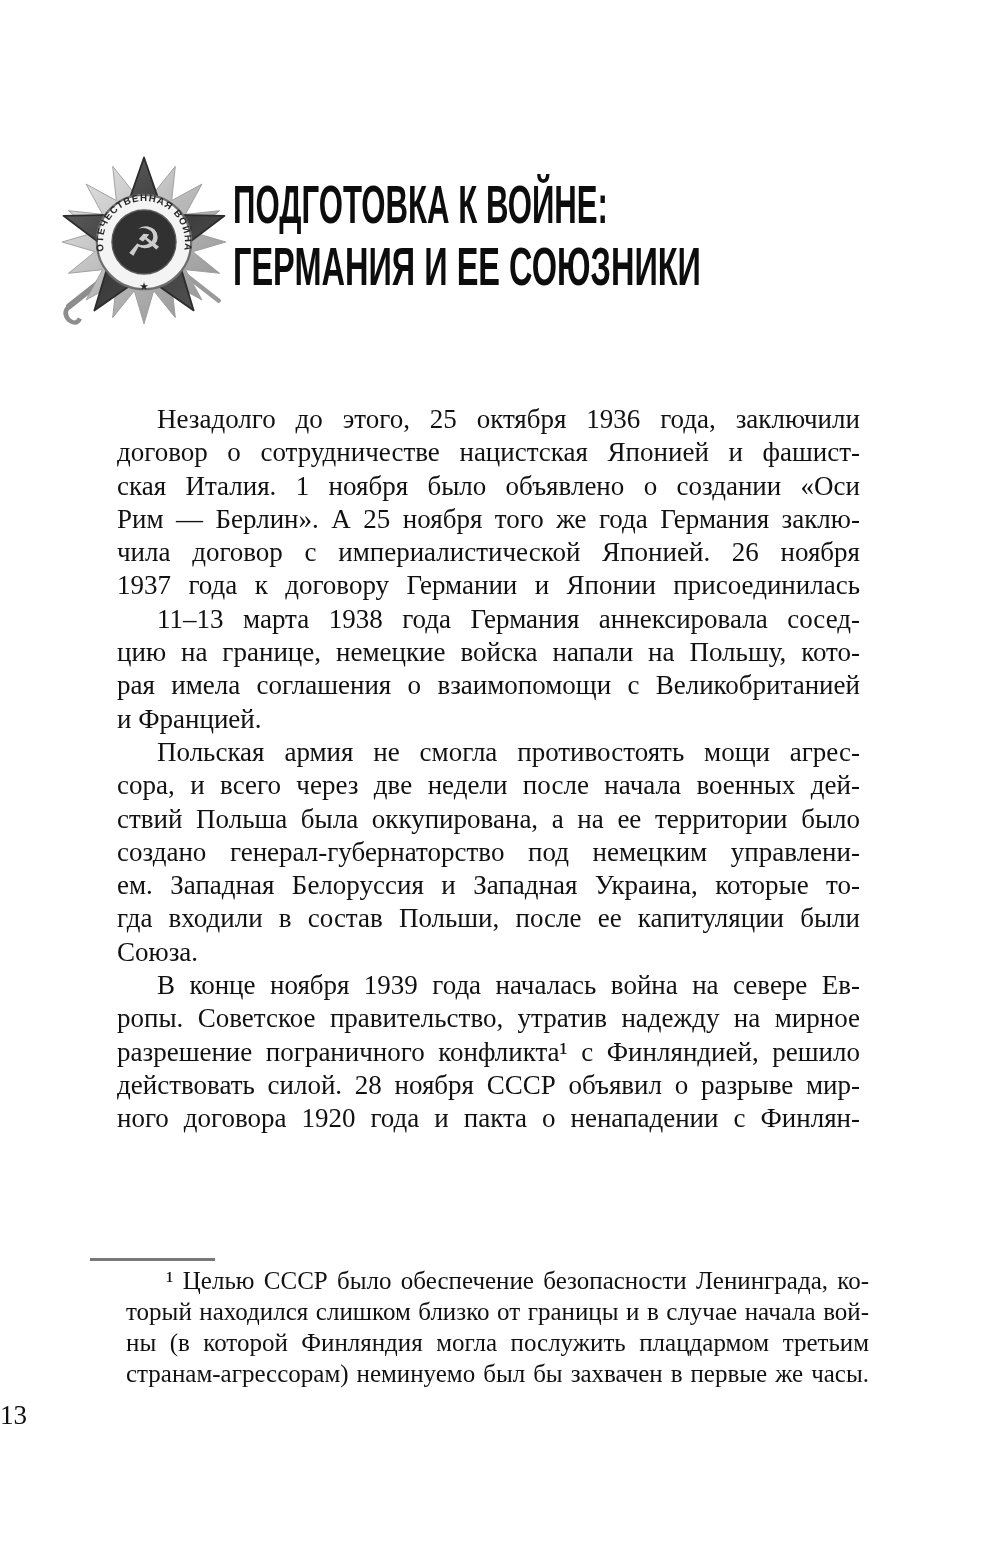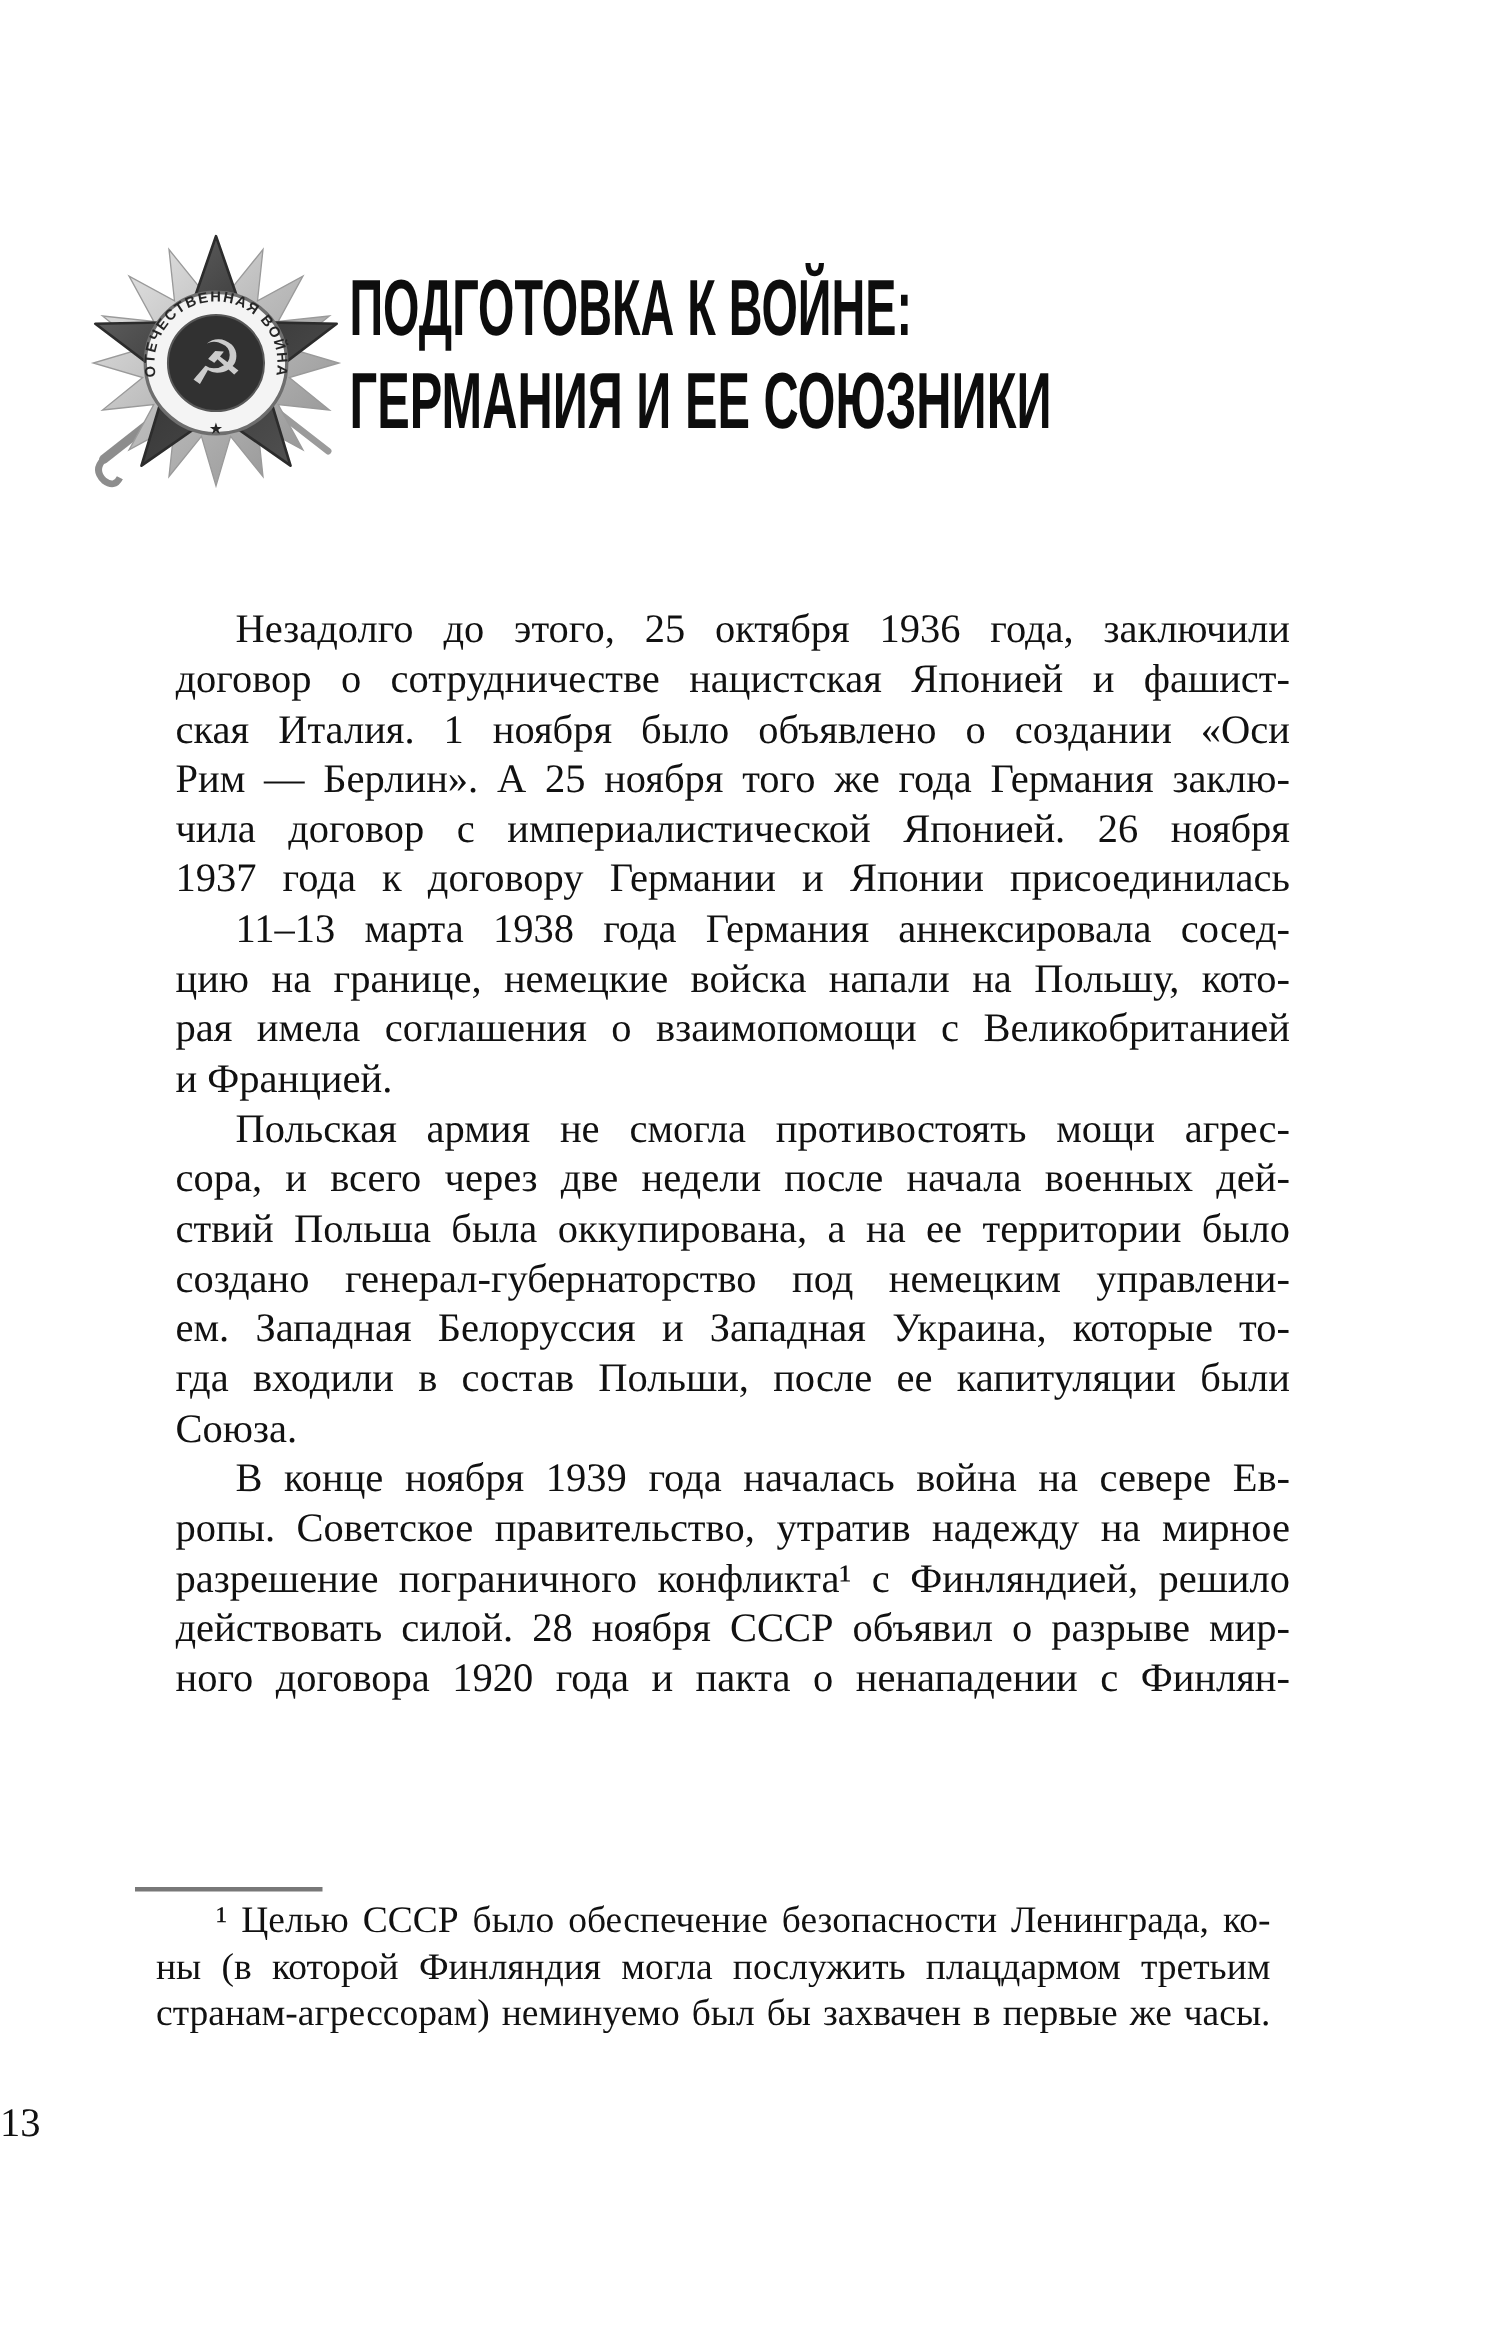--- a/index.html
+++ b/index.html
@@ -32,21 +32,21 @@
   .body-text {
     position: absolute;
     left: 93px;
     top: 403px;
     width: 767px;
     font-size: 27px;
     line-height: 33.3px;
   }
   .footnote {
     position: absolute;
-    left: 80px;
+    left: 102px;
     top: 1265px;
     width: 767px;
     font-size: 25px;
     line-height: 31px;
   }
   .paragraph { margin: 0; }
   .line {
     text-align: justify;
     text-align-last: justify;
     overflow: hidden;
@@ -152,20 +152,21 @@
         <div class="line">действовать силой. 28 ноября СССР объявил о разрыве мир-</div>
         <div class="line">ного договора 1920 года и пакта о ненападении с Финлян-</div>
       </div>
     </main>
 
   <div class="footnote-rule"></div>
 
   <div class="footnote">
       <div class="paragraph">
         <div class="line first">¹ Целью СССР было обеспечение безопасности Ленинграда, ко-</div>
+        <div class="line">торый находился слишком близко от границы и в случае начала вой-</div>
         <div class="line">ны (в которой Финляндия могла послужить плацдармом третьим</div>
         <div class="line">странам-агрессорам) неминуемо был бы захвачен в первые же часы.</div>
       </div>
     </div>
 
   <div class="page-number">13</div>
 
 </div>
 
 </body></html>

